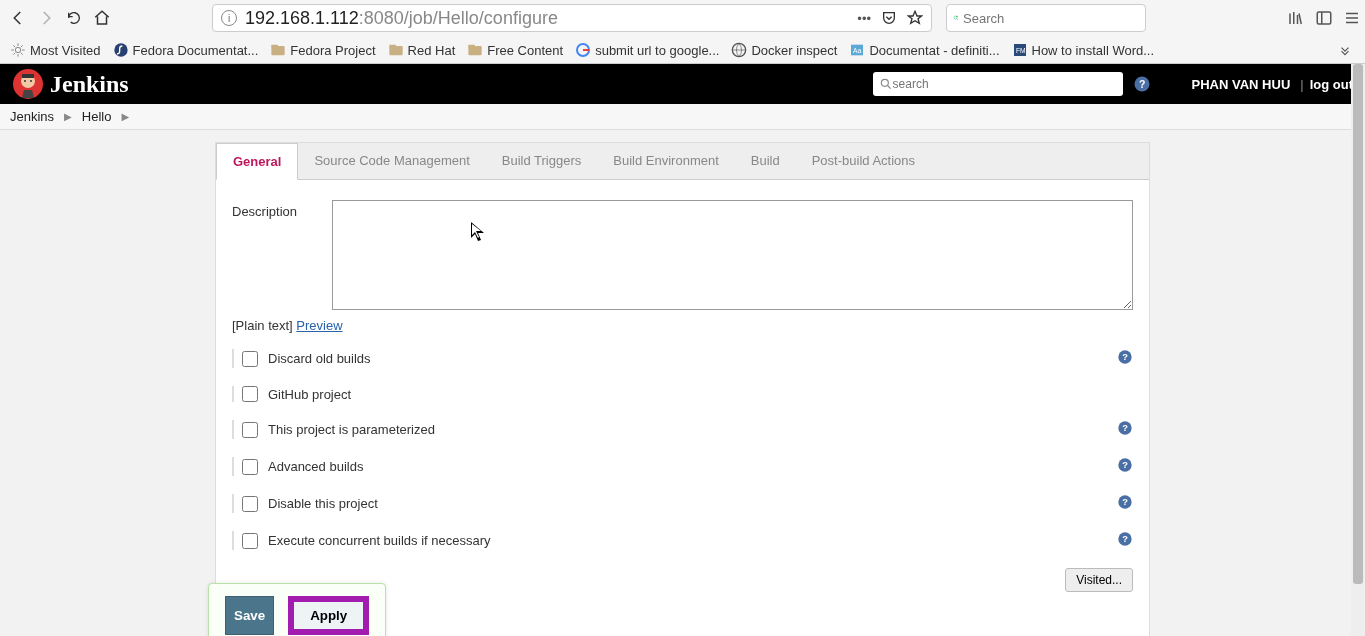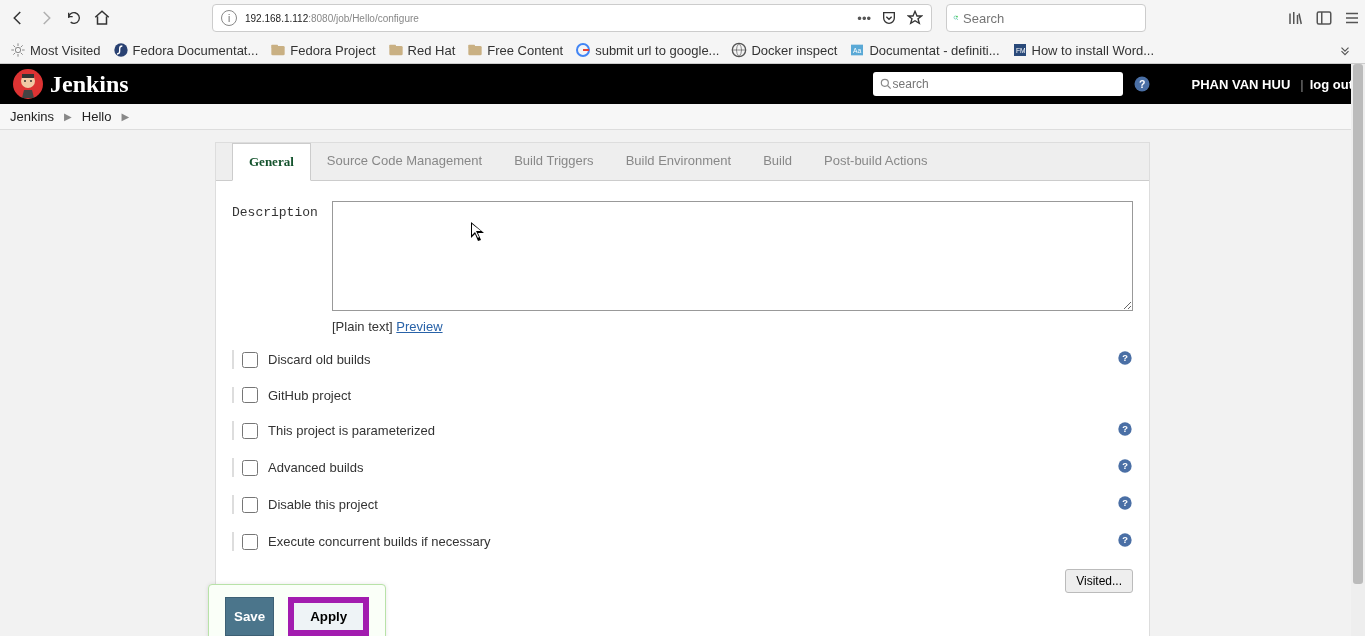--- a/index.html
+++ b/index.html
@@ -3,21 +3,21 @@
 <meta charset="utf-8">
 <style>
 * { margin:0; padding:0; box-sizing:border-box; }
 body { font-family:Arial,Helvetica,sans-serif; font-size:13px; background:#f2f2f2; width:1365px; height:636px; overflow:hidden; }
 .browser-chrome { background:#f5f5f5; height:64px; border-bottom:1px solid #ccc; }
 .nav-row { display:flex; align-items:center; height:36px; padding:2px 4px; }
 .nav-btn { width:28px; height:28px; display:flex; align-items:center; justify-content:center; color:#555; cursor:pointer; }
 .nav-btn.disabled { color:#b0b0b0; }
 .addr { flex:0 0 720px; margin:0 6px; display:flex; align-items:center; background:#fff; border:1px solid #ccc; border-radius:4px; height:28px; padding:0 8px; }
 .addr .info { width:16px; height:16px; border:1px solid #888; border-radius:50%; display:flex; align-items:center; justify-content:center; font-size:10px; color:#666; margin-right:8px; }
-.addr .url { flex:1; color:#444; font-size:10px; }
+.addr .url { flex:1; color:#444; font-size:18px; }
 .addr .url .host { color:#222; }
 .addr .url .path { color:#888; }
 .addr .tail { display:flex; gap:10px; align-items:center; color:#555; }
 .search-bar { width:200px; height:28px; margin:0 4px 0 8px; display:flex; align-items:center; background:#fff; border:1px solid #ccc; border-radius:4px; padding:0 6px; }
 .search-bar .icon { width:14px; height:14px; margin-right:4px; }
 .search-bar input { border:none; outline:none; flex:1; font-size:13px; }
 .right-icons { display:flex; align-items:center; gap:10px; margin-left:auto; color:#555; }
 .bm-row { display:flex; align-items:center; height:28px; padding:0 6px; gap:4px; font-size:13px; color:#333; }
 .bm { display:flex; align-items:center; gap:4px; padding:2px 4px; cursor:pointer; white-space:nowrap; }
 .bm svg, .bm .fav { width:16px; height:16px; flex:0 0 16px; }
@@ -30,26 +30,26 @@
 .help-icon { width:18px; height:18px; margin:0 10px; }
 .user { font-weight:bold; margin-right:10px;padding-left:31px; }
 .divider { color:#888; margin-right:6px; }
 .logout { font-weight:bold; }
 .breadcrumbs { background:#f7f7f7; border-bottom:1px solid #ddd; height:26px; display:flex; align-items:center; padding:0 10px; font-size:13px; }
 .breadcrumbs a { color:#222; text-decoration:none; }
 .crumb-sep { color:#888; margin:0 10px; font-size:10px; }
 .content { background:#fff; width:935px; margin:12px auto 0 215px; border:1px solid #ddd; position:relative; }
 .tabs { display:flex; background:#eee; border-bottom:1px solid #ccc; }
 .tab { padding:10px 16px; color:#888; cursor:pointer; font-size:13px; }
-.tab.active { background:#fff; color:#14532d; font-weight:bold; border:1px solid #ccc; border-bottom:1px solid #fff; margin-bottom:-1px; margin-left:16px;font-family:Liberation Serif, serif; }
+.tab.active { background:#fff; color:#be185d; font-weight:bold; border:1px solid #ccc; border-bottom:1px solid #fff; margin-bottom:-1px; margin-left:0; }
 .form { padding:20px 16px 80px 16px; }
-.row { display:flex; margin-bottom:8px;font-family:Liberation Mono, monospace; }
+.row { display:flex; margin-bottom:8px; }
 .row .label { width:100px; text-align:left; padding-top:4px; color:#333; }
 .row textarea { flex:1; height:110px; border:1px solid #999; resize:both; padding:4px; font-family:inherit; }
-.plain { margin-left:100px; margin-bottom:16px; color:#333; }
+.plain { margin-bottom:16px; color:#333; }
 .plain a { color:#2862a8; text-decoration:underline; }
 .check-row { display:flex; align-items:center; margin:10px 0 18px 0; border-left:2px solid #ddd; padding-left:8px; }
 .check-row input { width:16px; height:16px; margin-right:10px; }
 .check-row .text { flex:1; color:#333; }
 .check-row .q { color:#4a6fa5; font-weight:bold; cursor:pointer; }
 .advanced { float:right; background:#eee; border:1px solid #bbb; padding:4px 10px; border-radius:3px; font-size:12px; cursor:pointer; }
 .save-bar { position:absolute; bottom:0; left:-8px; background:#fafff8; border:1px solid #b8e2a8; border-radius:4px; padding:12px 16px; display:flex; gap:14px; box-shadow:0 0 4px rgba(0,0,0,0.1); }
 .btn-save { background:#4b758b; color:#fff; border:1px solid #3d6074; padding:6px 8px; font-weight:bold; cursor:pointer; }
 .btn-apply { background:#eef3f6; border:6px solid #a21caf; padding:6px 16px; font-weight:bold; cursor:pointer; }
 .page-scroll { position:absolute; right:0; top:64px; width:14px; height:572px; background:#eee; }

